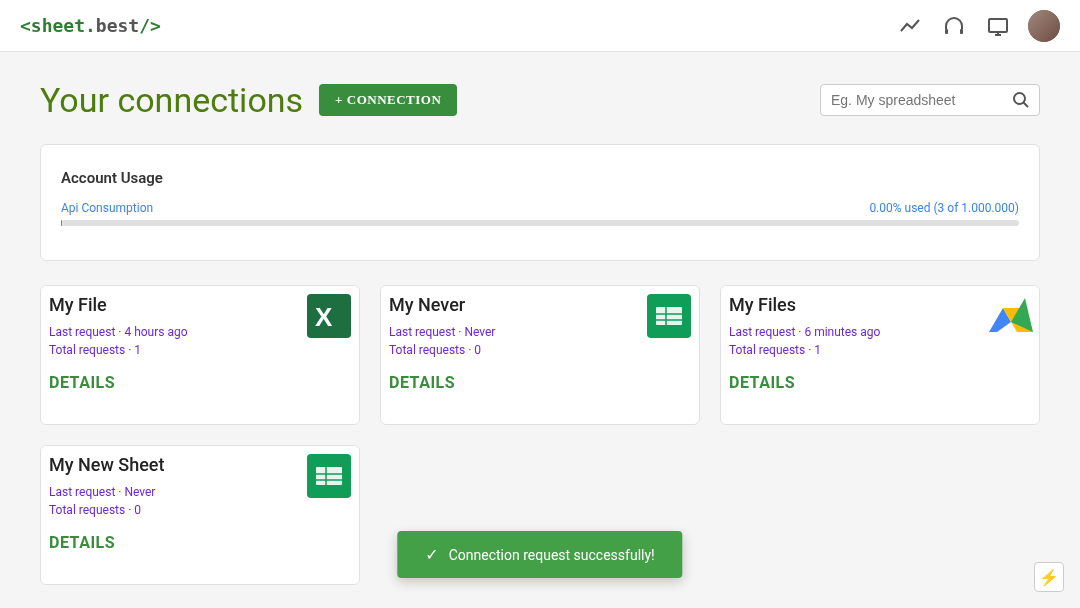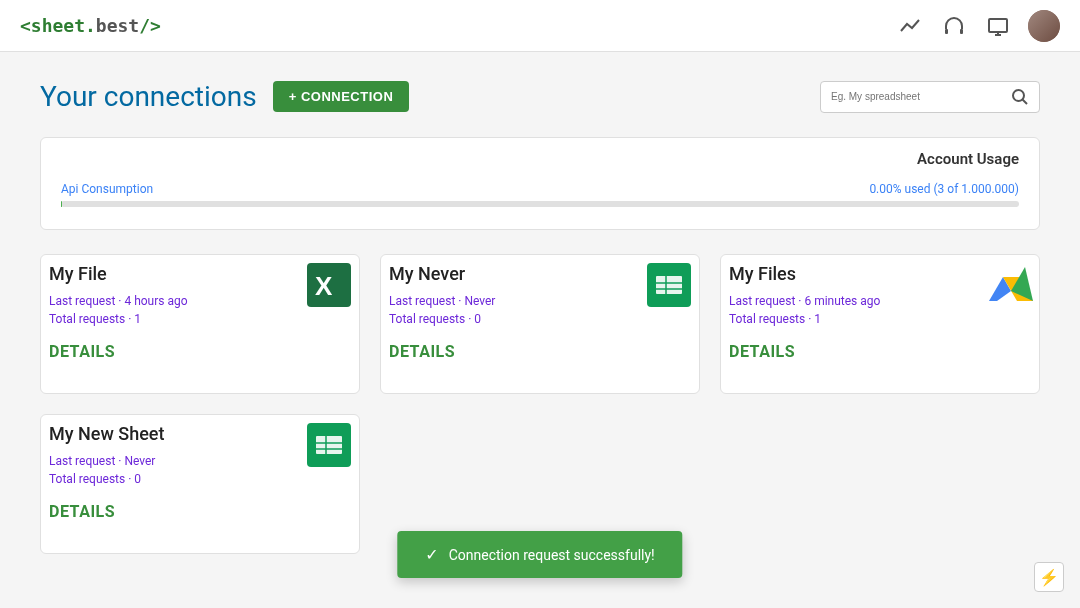--- a/index.html
+++ b/index.html
@@ -73,72 +73,72 @@
       align-items: center;
       justify-content: space-between;
       margin-bottom: 24px;
     }
     .page-header-left {
       display: flex;
       align-items: center;
       gap: 16px;
     }
     .page-title {
-      font-size: 28px;
+      font-size: 34px;
       font-weight: 400;
-      color: #0369a1;
+      color: #4d7c0f;
     }
     .btn-add-connection {
       background: #388e3c;
       color: #fff;
       border: none;
       border-radius: 4px;
       padding: 8px 16px;
       font-size: 13px;
       font-weight: 600;
       cursor: pointer;
       display: flex;
       align-items: center;
       gap: 6px;
       letter-spacing: 0.5px;
       text-transform: uppercase;
+      font-family: Liberation Serif, serif;
     }
     .search-box {
       display: flex;
       align-items: center;
       border: 1px solid #ccc;
       border-radius: 4px;
       background: #fff;
       padding: 6px 10px;
       width: 220px;
     }
     .search-input {
       border: none;
       outline: none;
-      font-size: 10px;
+      font-size: 14px;
       color: #888;
       flex: 1;
       background: transparent;
     }
     .search-icon-btn {
       color: #555;
       cursor: pointer;
       font-size: 18px;
       display: flex;
       align-items: center;
     }
 
     
     .usage-card {
       background: #fff;
       border: 1px solid #e0e0e0;
       border-radius: 6px;
-      padding: 12px 20px;
+      padding: 24px 20px;
       margin-bottom: 24px;
-      text-align: right;
     }
     .usage-title {
       font-size: 15px;
       font-weight: 600;
       color: #333;
       margin-bottom: 14px;
     }
     .usage-row {
       margin-bottom: 10px;
     }

